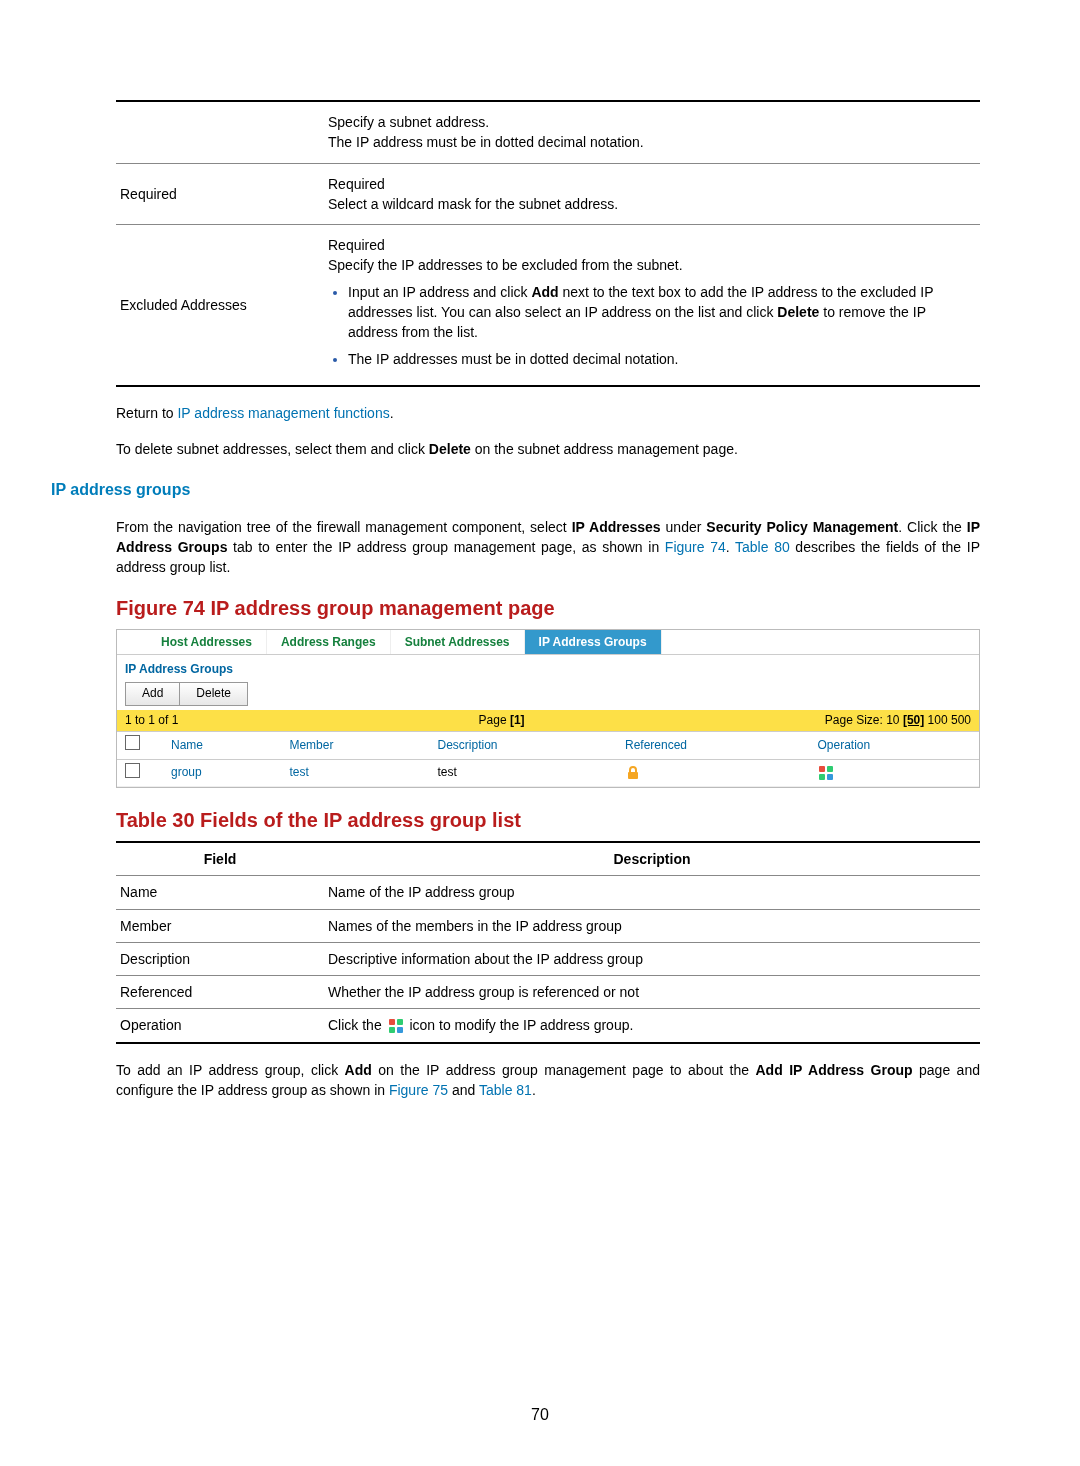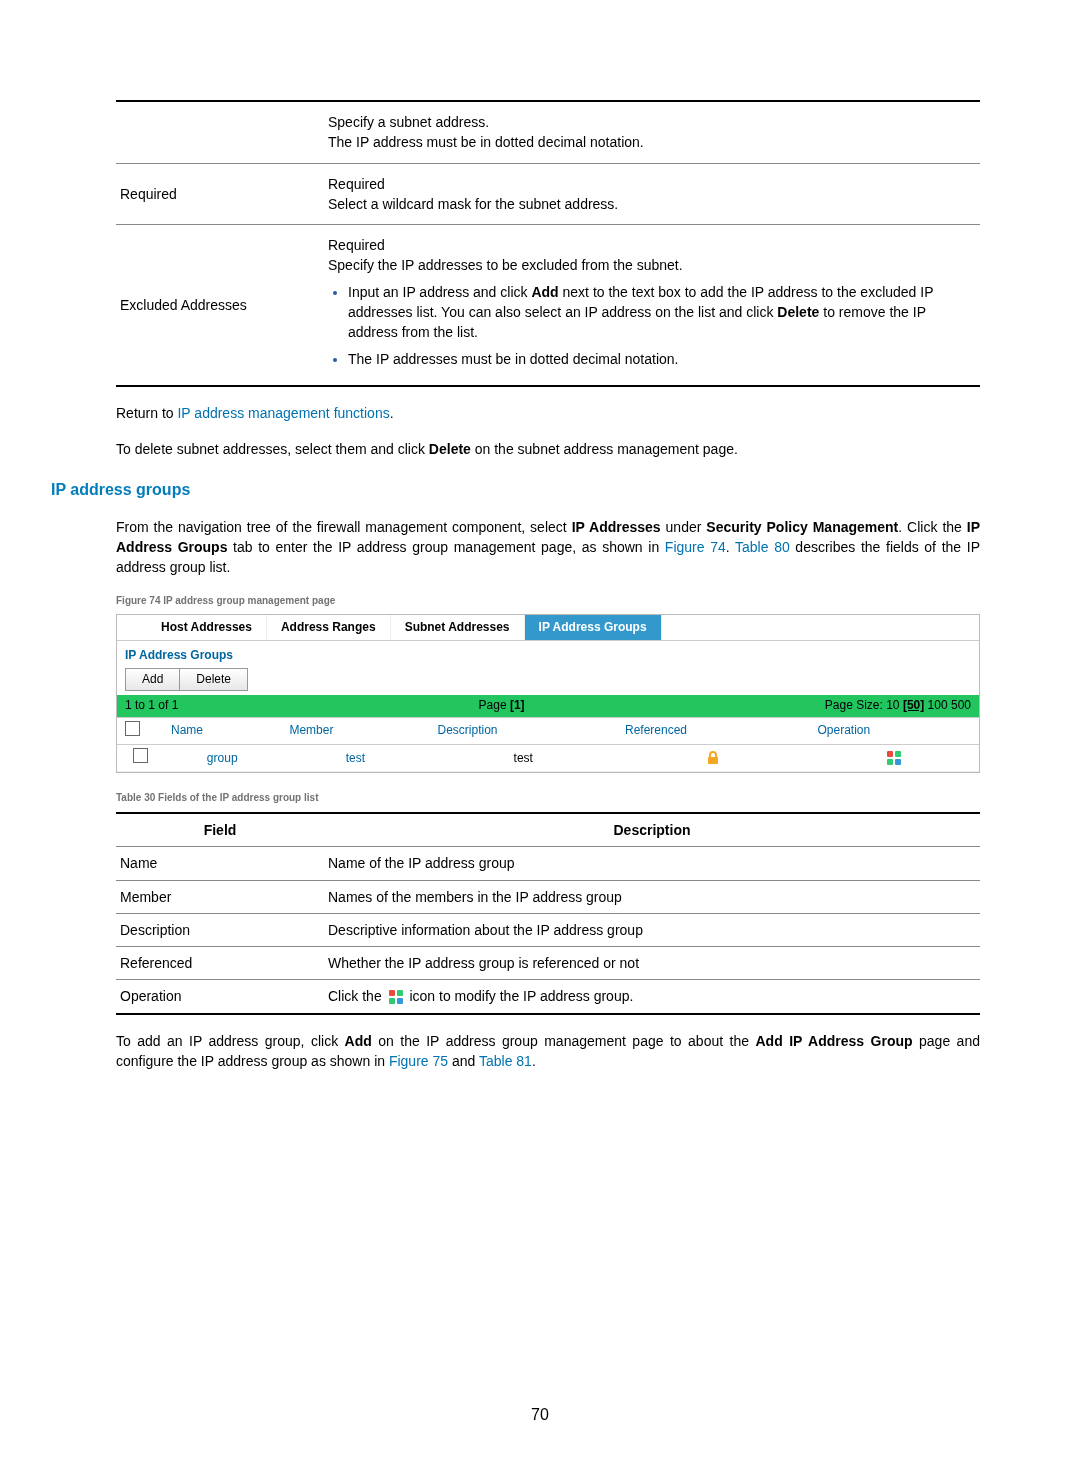--- a/index.html
+++ b/index.html
@@ -59,38 +59,38 @@
     color: #0072b1;
     cursor: pointer;
   }
   h3.section {
     color: #007dba;
     font-weight: bold;
     margin: 18px 0 10px 0;
     font-size: 16px;
   }
   .fig-title {
-    color: #737373;
+    color: #b91c1c;
     font-weight: bold;
     margin: 12px 0 6px 0;
-    font-size: 10px;
+    font-size: 20px;
   }
   .shot {
     border: 1px solid #bbb;
     background: #fff;
     font-size: 12px;
     margin: 6px 0 18px 0;
   }
   .tabs {
     display: flex;
     border-bottom: 1px solid #ccc;
   }
   .tab {
     padding: 4px 14px 3px 14px;
-    color: #000000;
+    color: #15803d;
     font-weight: bold;
     border-right: 1px solid #eee;
     cursor: pointer;
   }
   .tab.active {
     background: #3399cc;
     color: #fff;
   }
   .sh-title {
     color: #0066a1;
@@ -107,21 +107,21 @@
     border: 1px solid #999;
     background: linear-gradient(#fff,#e7e7e7);
     font-size: 12px;
     cursor: pointer;
   }
   .sh-btn + .sh-btn { margin-left: -1px; }
   .pager {
     display: flex;
     justify-content: space-between;
     padding: 2px 8px;
-    background: #22c55e;
+    background: #fde047;
     font-size: 12px;
     align-items: center;
   }
   .pager .pg-num { font-weight: bold; }
   .pg-size .active { font-weight: bold; text-decoration: underline; }
   .grid {
     width: 100%;
     border-collapse: collapse;
     font-size: 12px;
   }
@@ -130,21 +130,20 @@
     font-weight: normal;
     color: #0066a1;
     padding: 3px 8px;
     border-top: 1px solid #ccc;
     border-bottom: 1px solid #ccc;
   }
   .grid td {
     padding: 3px 8px;
     color: #0066a1;
     border-bottom: 1px solid #eee;
-    text-align: center;
   }
   .grid td.black { color: #000; }
   .cb {
     width: 13px; height: 13px;
     border: 1px solid #666;
     display: inline-block;
     background: #fff;
   }
   svg.lock-icon { vertical-align: middle; }
   svg.op-icon { vertical-align: middle; }

